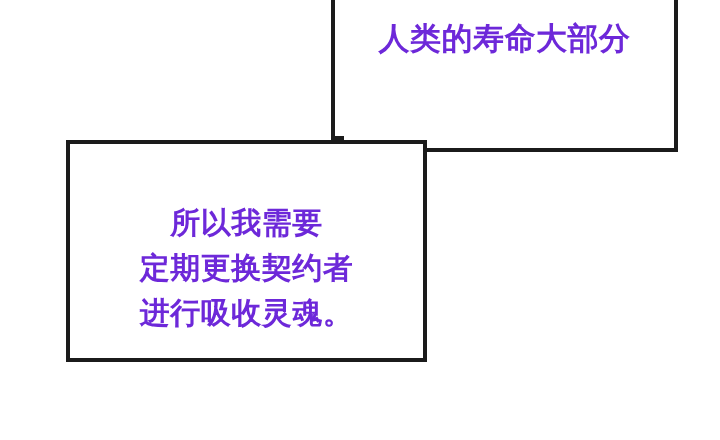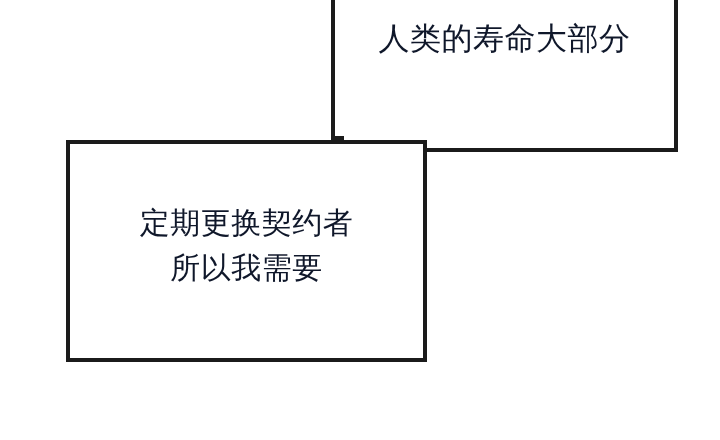--- a/index.html
+++ b/index.html
@@ -87,22 +87,22 @@
     right: 0;
     top: 56px;
     text-align: center;
     padding: 0 10px;
     box-sizing: border-box;
   }
 
   
   .line {
     display: block;
-    color: #0f172a;
-    font-weight: 400;
+    color: #6d28d9;
+    font-weight: 700;
     letter-spacing: 0.5px;
     white-space: nowrap;
   }
 
   .panel-top-text .line {
     font-size: 31px;
     line-height: 45px;
   }
 
   .panel-bottom-text .line {
@@ -118,18 +118,19 @@
   <div class="panel-top">
     <div class="panel-top-text">
       <span class="line">人类的寿命大部分</span>
     </div>
   </div>
   <div class="panel-top-notch"></div>
   <div class="panel-gap-mask"></div>
 
   <div class="panel-bottom">
     <div class="panel-bottom-text">
+      <span class="line">所以我需要</span>
       <span class="line">定期更换契约者</span>
-      <span class="line">所以我需要</span>
+      <span class="line">进行吸收灵魂。</span>
     </div>
   </div>
 
 </div>
 
 </body></html>

